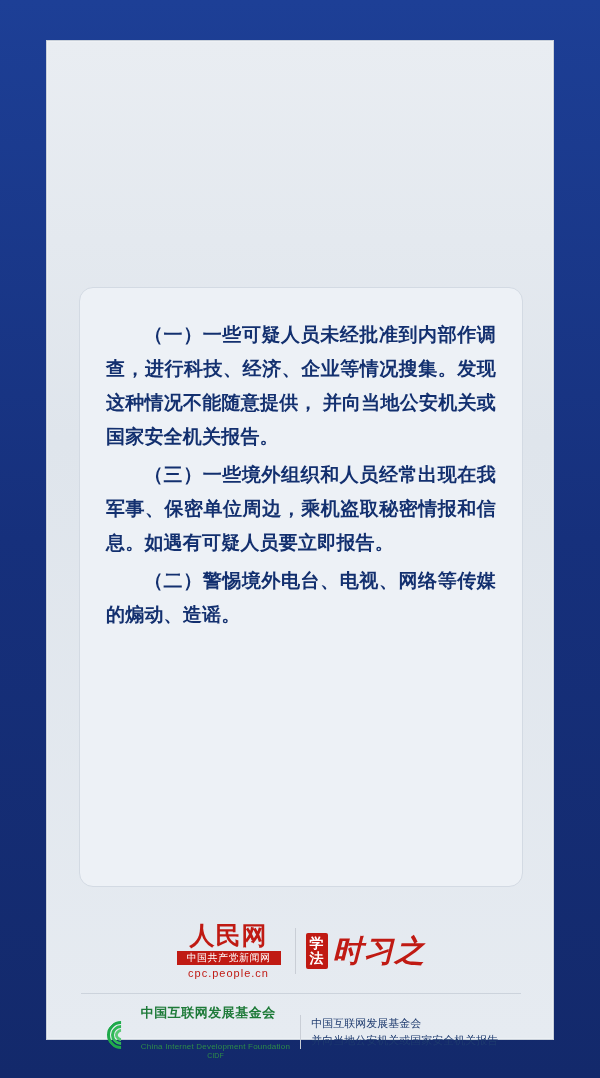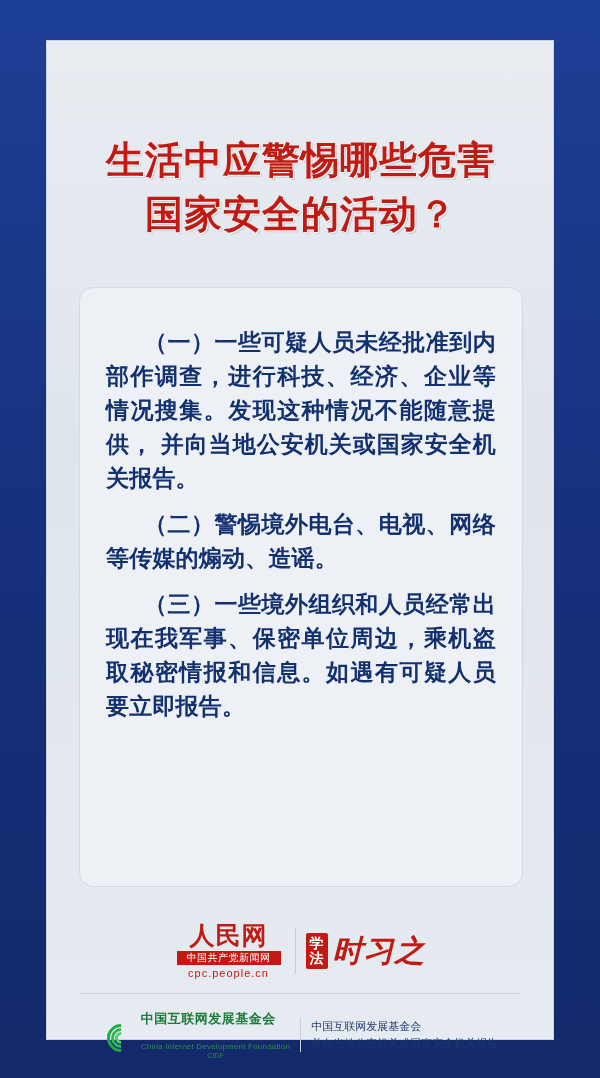--- a/index.html
+++ b/index.html
@@ -54,25 +54,25 @@
     width: 444px;
     height: 600px;
     background: #edf1f6;
     border: 1px solid #d3dae3;
     border-radius: 14px;
     box-sizing: border-box;
     padding: 26px 26px 20px 26px;
   }
   .para {
     font-family: "Liberation Serif", serif;
-    font-size: 23px;
+    font-size: 19px;
     line-height: 34px;
     color: #13306f;
     text-align: justify;
-    margin: 12px 0 2px 0;
+    margin: 4px 0 2px 0;
     text-indent: 38px;
     font-weight: bold;
     letter-spacing: 0.2px;
   }
   .footer-logos {
     position: absolute;
     left: 0;
     top: 882px;
     width: 508px;
     display: flex;
@@ -136,21 +136,21 @@
     letter-spacing: 1px;
     font-style: italic;
     text-align: center;
   }
   .sponsor-bar {
     position: absolute;
     left: 34px;
     top: 952px;
     width: 440px;
     border-top: 1px solid #ccd3dc;
-    padding-top: 16px;
+    padding-top: 10px;
     display: flex;
     align-items: center;
     justify-content: center;
     gap: 10px;
   }
   .cidf {
     display: flex;
     align-items: center;
     gap: 7px;
   }
@@ -175,21 +175,21 @@
     font-size: 13px;
     font-weight: bold;
     color: #1d7a38;
     letter-spacing: 0.5px;
   }
   .cidf-text .en {
     font-family: "Liberation Sans", sans-serif;
     font-size: 8px;
     color: #2d8c48;
     letter-spacing: 0.2px;
-    margin-top: 14px;
+    margin-top: 20px;
   }
   .cidf-abbr {
     font-family: "Liberation Sans", sans-serif;
     font-size: 7px;
     color: #2d8c48;
     text-align: center;
     margin-top: 1px;
   }
   .sponsor-lines {
     border-left: 1px solid #c9ced6;
@@ -201,29 +201,25 @@
     color: #1d3a6e;
     line-height: 17px;
   }
 </style>
 </head>
 <body>
 
 <div class="poster">
   <div class="card">
 
-    <div class="title-block">
-      <div class="title-line">生活中应警惕哪些危害</div>
-      <div class="title-line">国家安全的活动？</div>
-    </div>
 
     <div class="body-panel">
       <p class="para">（一）一些可疑人员未经批准到内部作调查，进行科技、经济、企业等情况搜集。发现这种情况不能随意提供， 并向当地公安机关或国家安全机关报告。</p>
+      <p class="para">（三）一些境外组织和人员经常出现在我军事、保密单位周边，乘机盗取秘密情报和信息。如遇有可疑人员要立即报告。</p>
       <p class="para">（二）警惕境外电台、电视、网络等传媒的煽动、造谣。</p>
-      <p class="para">（三）一些境外组织和人员经常出现在我军事、保密单位周边，乘机盗取秘密情报和信息。如遇有可疑人员要立即报告。</p>
     </div>
 
     <div class="footer-logos">
       <div class="pd-logo">
         <div class="pd-main">人民网</div>
         <div class="pd-sub">中国共产党新闻网</div>
         <div class="pd-url">cpc.people.cn</div>
       </div>
       <div class="xixi">
         <div class="xixi-badge">

